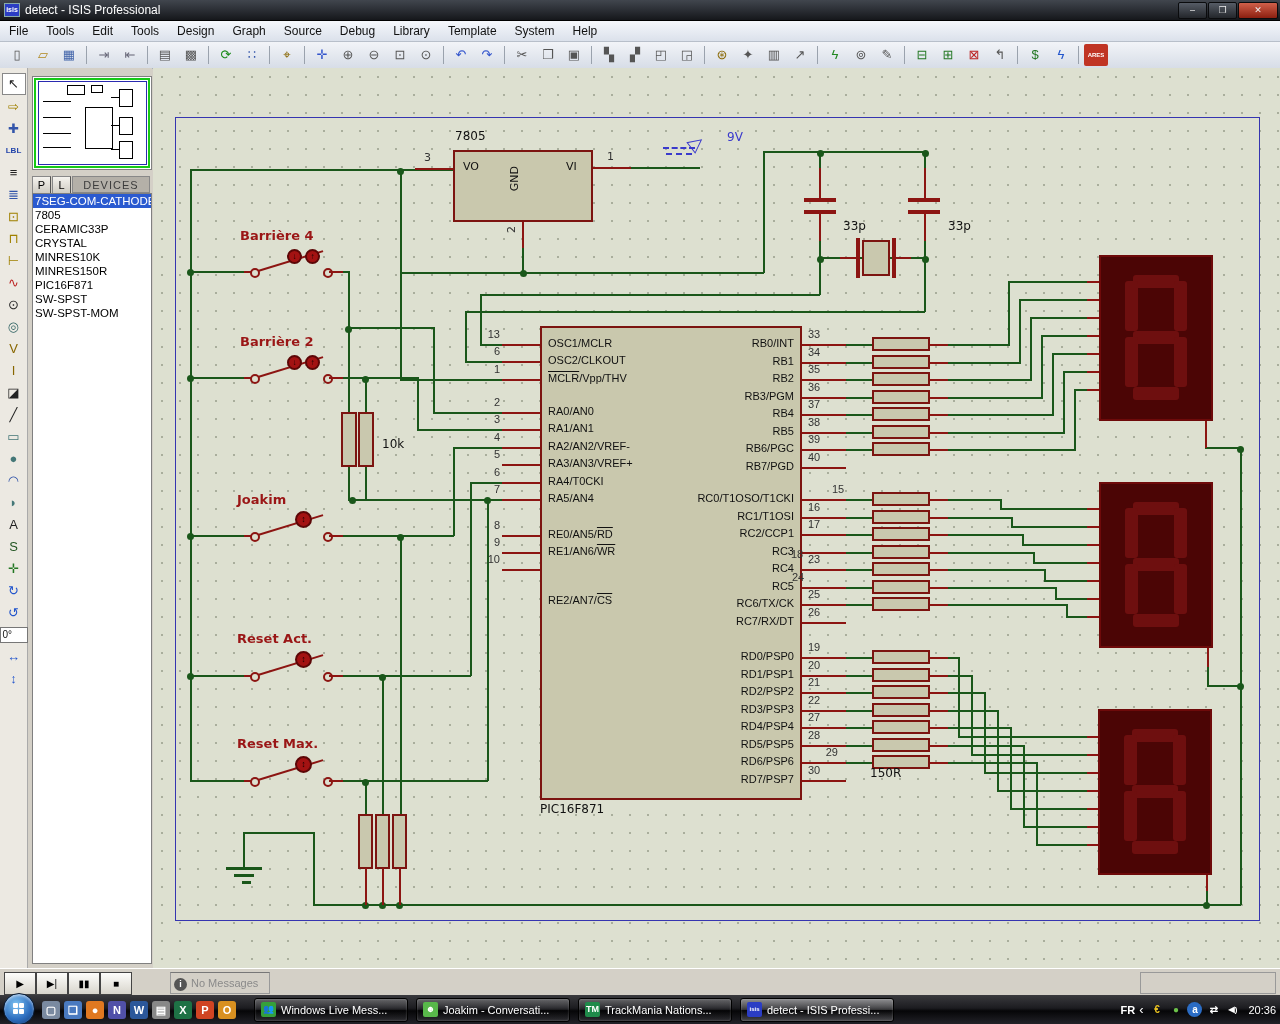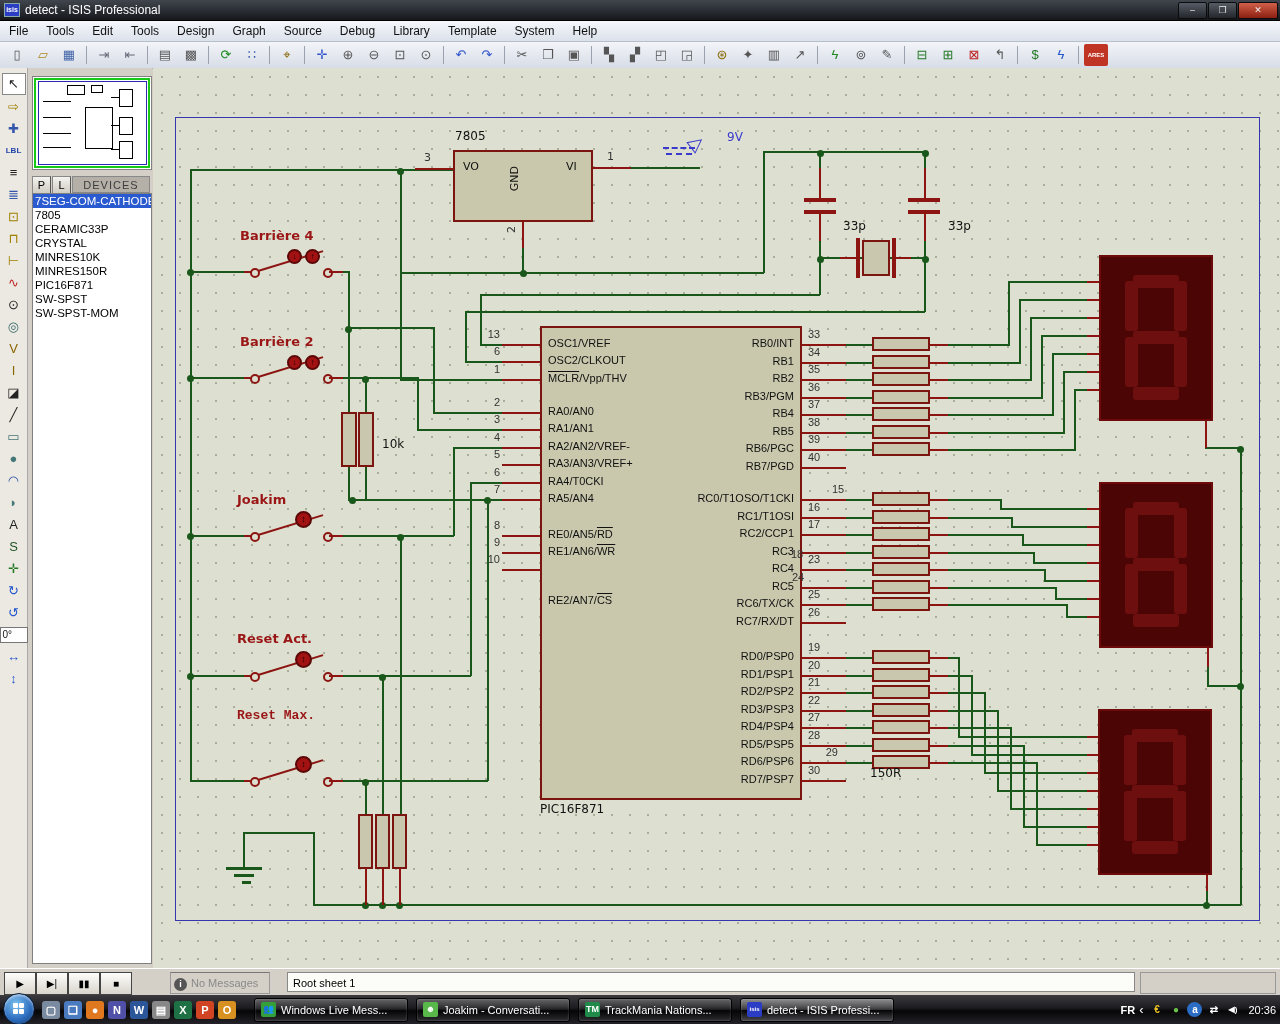--- a/index.html
+++ b/index.html
@@ -382,38 +382,38 @@
       <div class="contact" style="left: 170px; top: 604px; width: 6px; height: 6px;"></div>
       <div class="wr" style="left: 176px; top: 607px; width: 14px; height: 2px;"></div>
       <div class="swbtn" style="left: 142px; top: 583px; width: 17px; height: 17px; font-size: 9px; line-height: 13px;">↕</div>
       <div class="slab swlabel" style="left: 84px; top: 563px; width: auto; height: auto;">Reset Act.</div>
       <div class="wr" style="left: 91px; top: 712px; width: 12px; height: 2px;"></div>
       <div class="contact" style="left: 97px; top: 709px; width: 6px; height: 6px;"></div>
       <div class="lever" style="left: 105px; top: 711px; width: 68px; height: 2px;"></div>
       <div class="contact" style="left: 170px; top: 709px; width: 6px; height: 6px;"></div>
       <div class="wr" style="left: 176px; top: 712px; width: 14px; height: 2px;"></div>
       <div class="swbtn" style="left: 142px; top: 688px; width: 17px; height: 17px; font-size: 9px; line-height: 13px;">↕</div>
-      <div class="slab swlabel" style="left: 84px; top: 640px; width: auto; height: auto; font-family: Liberation Mono, monospace;">Reset Max.</div>
+      <div class="slab swlabel" style="left: 84px; top: 668px; width: auto; height: auto;">Reset Max.</div>
       <div class="rbox" style="left: 188px; top: 344px; width: 16px; height: 55px;"></div>
       <div class="rbox" style="left: 205px; top: 344px; width: 16px; height: 55px;"></div>
       <div class="slab vlab" style="left: 229px; top: 369px; width: auto; height: auto;">10k</div>
       <div class="rbox" style="left: 205px; top: 746px; width: 15px; height: 55px;"></div>
       <div class="rbox" style="left: 222px; top: 746px; width: 15px; height: 55px;"></div>
       <div class="rbox" style="left: 239px; top: 746px; width: 15px; height: 55px;"></div>
       <div class="wr" style="left: 212px; top: 800px; width: 2px; height: 37px;"></div>
       <div class="wr" style="left: 229px; top: 800px; width: 2px; height: 37px;"></div>
       <div class="wr" style="left: 246px; top: 800px; width: 2px; height: 37px;"></div>
       <div class="gndb" style="left: 73px; top: 799px; width: 36px; height: 3px;"></div>
       <div class="gndb" style="left: 81px; top: 806px; width: 20px; height: 3px;"></div>
       <div class="gndb" style="left: 89px; top: 813px; width: 9px; height: 3px;"></div>
       <div class="box" style="left: 387px; top: 258px; width: 262px; height: 474px;"></div>
       <div class="slab ref" style="left: 387px; top: 734px; width: auto; height: auto;">PIC16F871</div>
       <div class="wr" style="left: 349px; top: 276px; width: 38px; height: 2px;"></div>
       <div class="pnum" style="left: 313px; top: 260px; width: 34px; height: 14px;">13</div>
-      <div class="pname" style="left: 395px; top: 269px; width: 200px; height: 14px;">OSC1/VREF</div>
+      <div class="pname" style="left: 395px; top: 269px; width: 200px; height: 14px;">OSC1/MCLR</div>
       <div class="wr" style="left: 349px; top: 293px; width: 38px; height: 2px;"></div>
       <div class="pnum" style="left: 313px; top: 277px; width: 34px; height: 14px;">6</div>
       <div class="pname" style="left: 395px; top: 286px; width: 200px; height: 14px;">OSC2/CLKOUT</div>
       <div class="wr" style="left: 349px; top: 311px; width: 38px; height: 2px;"></div>
       <div class="pnum" style="left: 313px; top: 295px; width: 34px; height: 14px;">1</div>
       <div class="pname" style="left: 395px; top: 304px; width: 200px; height: 14px;"><span class="ovl">MCLR</span>/Vpp/THV</div>
       <div class="wr" style="left: 349px; top: 344px; width: 38px; height: 2px;"></div>
       <div class="pnum" style="left: 313px; top: 328px; width: 34px; height: 14px;">2</div>
       <div class="pname" style="left: 395px; top: 337px; width: 200px; height: 14px;">RA0/AN0</div>
       <div class="wr" style="left: 349px; top: 361px; width: 38px; height: 2px;"></div>
@@ -681,21 +681,20 @@
       <div class="segm" style="left: 979px; top: 717px; width: 46px; height: 13px;"></div>
       <div class="segm" style="left: 979px; top: 773px; width: 46px; height: 13px;"></div>
       <div class="segm" style="left: 971px; top: 667px; width: 13px; height: 50px;"></div>
       <div class="segm" style="left: 1020px; top: 667px; width: 13px; height: 50px;"></div>
       <div class="segm" style="left: 971px; top: 723px; width: 13px; height: 50px;"></div>
       <div class="segm" style="left: 1020px; top: 723px; width: 13px; height: 50px;"></div>
     </div>
 
   <div id="statusbar">
     <div id="msgbox"><span id="msgicon">i</span><span>No Messages</span></div>
-    <div id="sheetbox">Root sheet 1</div>
     <div id="endbox"></div>
   <div class="transport" style="left: 4px;">▶</div>
       <div class="transport" style="left: 36px;">▶|</div>
       <div class="transport" style="left: 68px;">▮▮</div>
       <div class="transport" style="left: 100px;">■</div>
     </div>
 
   <div id="taskbar">
     <div id="orb">
         <div id="orbflag">

